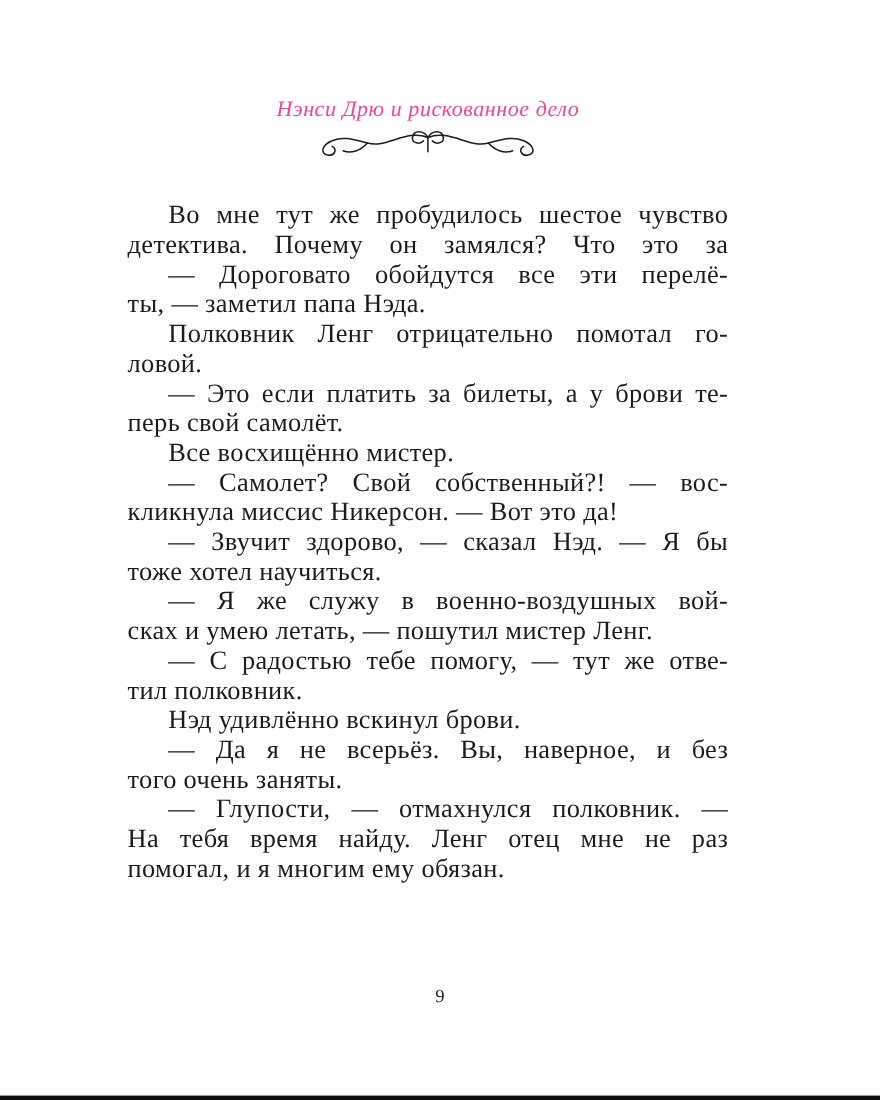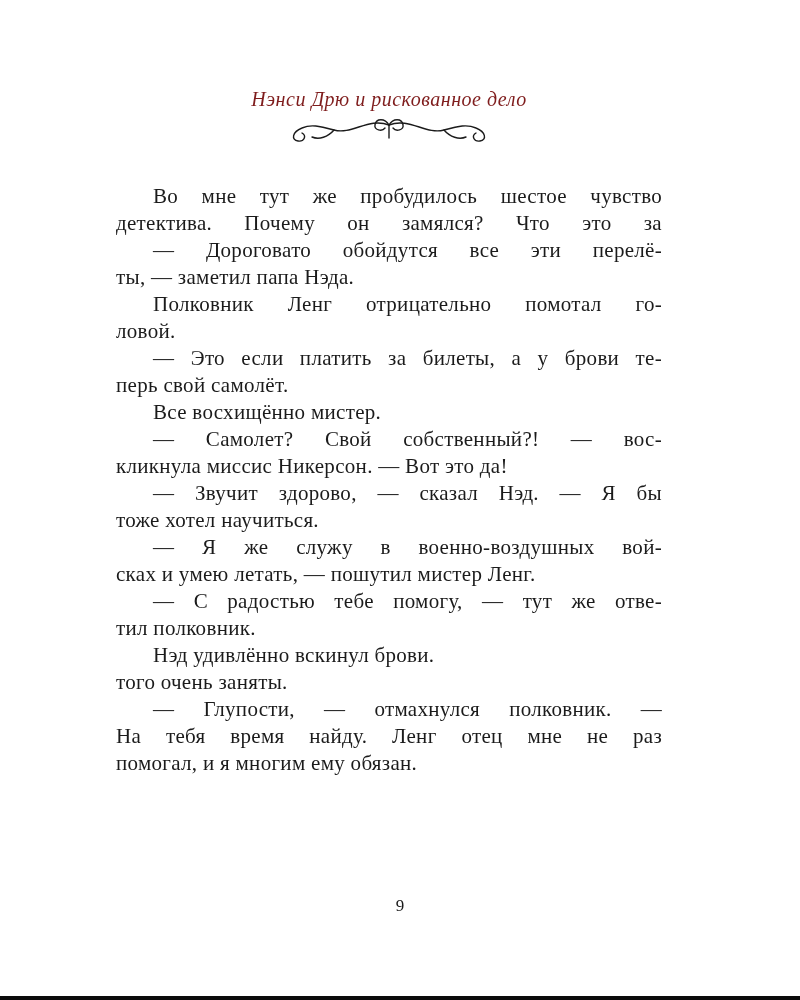--- a/index.html
+++ b/index.html
@@ -23,30 +23,30 @@
   .column {
     width: 546px;
     margin-left: 116px;
   }
   .running-header {
     padding-top: 88px;
     text-align: center;
     font-style: italic;
     font-size: 20px;
     letter-spacing: 0.5px;
-    color: #7f1d1d;
+    color: #ec4899;
   }
   .ornament {
     text-align: center;
     margin-top: 4px;
     height: 34px;
   }
   .text-block {
     margin-top: 34px;
-    font-size: 21px;
+    font-size: 24px;
     line-height: 27px;
     letter-spacing: 0.3px;
   }
   .para {
     margin: 0;
     padding: 0;
   }
   .line {
     display: block;
     text-align: left;
@@ -144,20 +144,21 @@
       <div class="para">
         <div class="line j first">— С радостью тебе помогу, — тут же отве-</div>
         <div class="line">тил полковник.</div>
       </div>
 
       <div class="para">
         <div class="line first">Нэд удивлённо вскинул брови.</div>
       </div>
 
       <div class="para">
+        <div class="line j first">— Да я не всерьёз. Вы, наверное, и без</div>
         <div class="line">того очень заняты.</div>
       </div>
 
       <div class="para">
         <div class="line j first">— Глупости, — отмахнулся полковник. —</div>
         <div class="line j">На тебя время найду. Ленг отец мне не раз</div>
         <div class="line">помогал, и я многим ему обязан.</div>
       </div>
 
     </div>

